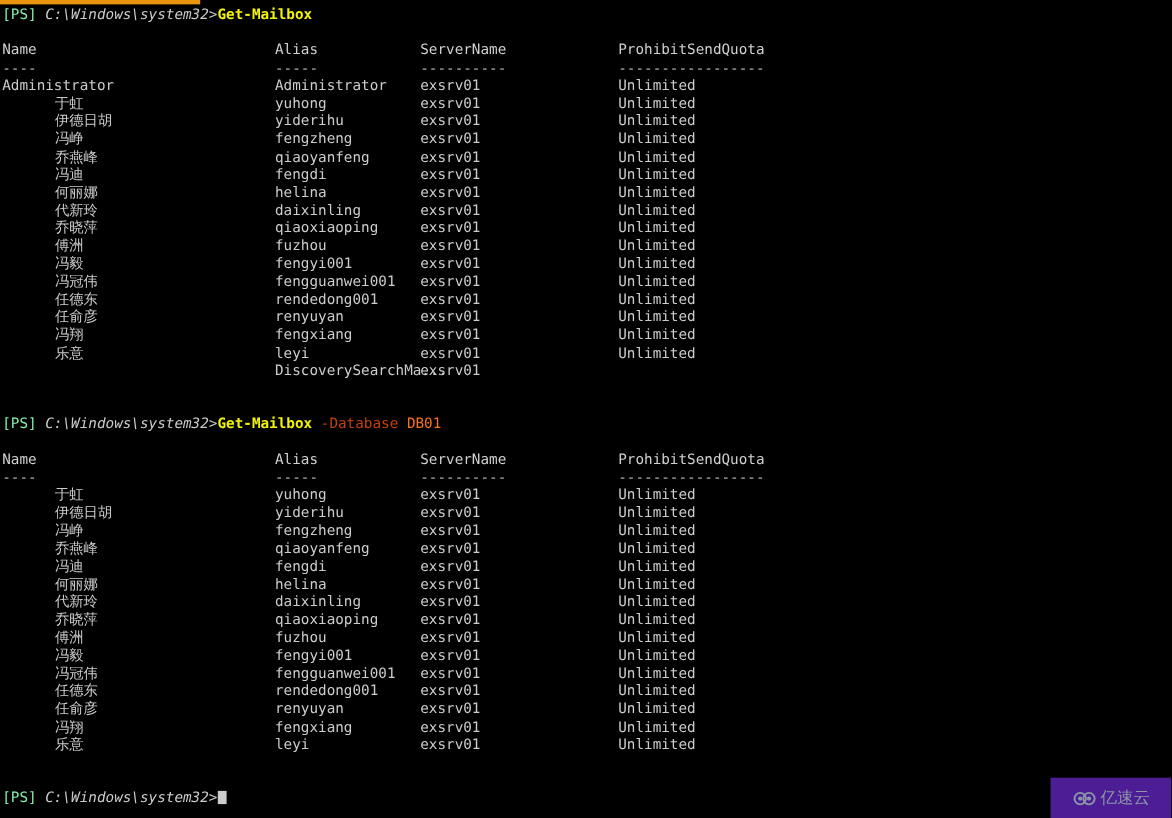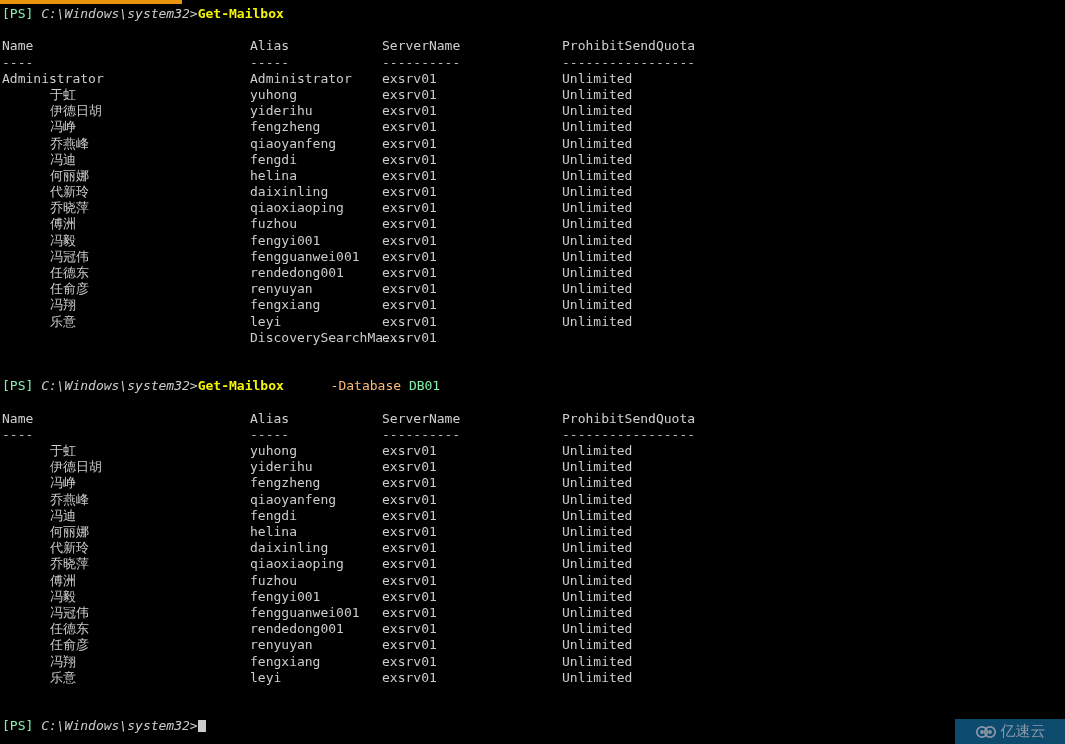--- a/index.html
+++ b/index.html
@@ -39,22 +39,22 @@
     height: 16.2px;
     white-space: pre;
     display: block;
   }
   .blank { height: 16.2px; }
 
   
   .ps-bracket { color: #86efac; }
   .ps-path    { color: #cccccc; font-style: italic; }
   .cmd-name   { color: #f3f308; font-weight: bold; }
-  .cmd-param  { color: #fdba74; margin-left: 39px; }
-  .cmd-val    { color: #86efac; }
+  .cmd-param  { color: #c2410c; }
+  .cmd-val    { color: #f97316; }
   .cursor {
     display: inline-block;
     width: 8px;
     height: 12px;
     background: #cccccc;
     vertical-align: -2px;
   }
 
   
   .row {
@@ -73,22 +73,22 @@
     font-size: 13px;
     letter-spacing: 0px;
     margin-left: 48px;
   }
 
   .watermark {
     position: absolute;
     right: 0;
     bottom: 0;
     width: 110px;
-    height: 25px;
-    background: #0c4a6e;
+    height: 37px;
+    background: #4c1d95;
     display: flex;
     align-items: center;
     justify-content: center;
     gap: 4px;
   }
   .watermark .wm-text {
     font-family: "DejaVu Sans", "Liberation Sans", sans-serif;
     font-size: 15px;
     color: #8c98a8;
     letter-spacing: 0px;

